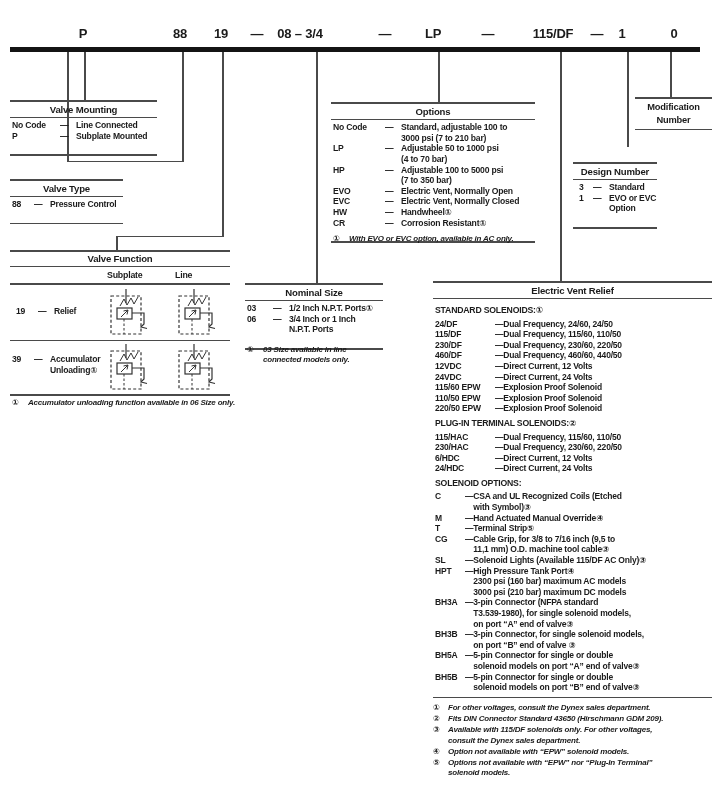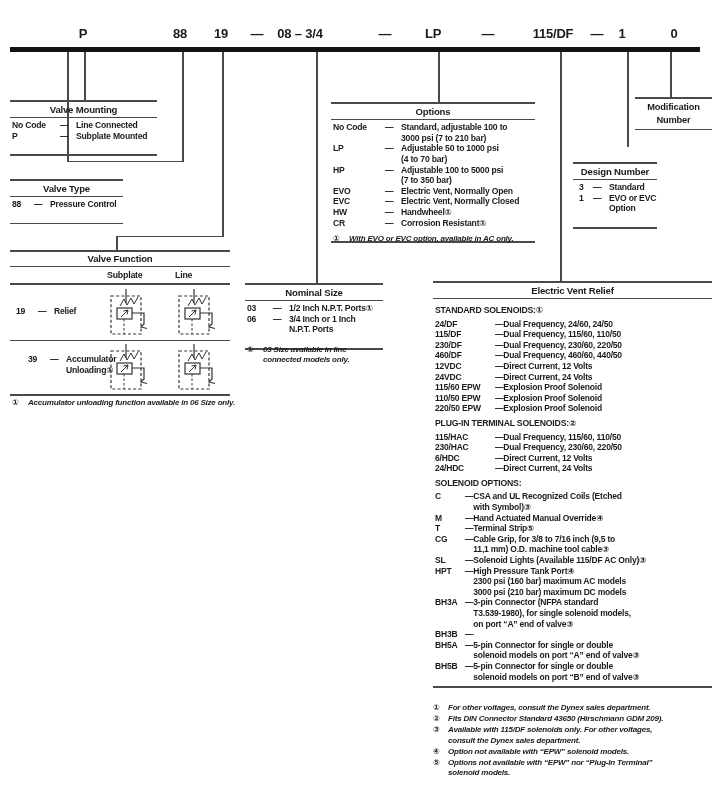--- a/index.html
+++ b/index.html
@@ -141,21 +141,21 @@
       <svg class="sym" style="left:98px;top:3px" viewBox="0 0 40 52">
           <use href="#vsym"></use>
         </svg>
       <svg class="sym" style="left:166px;top:3px" viewBox="0 0 40 52">
           <use href="#vsym"></use>
         </svg>
     </div>
     <div class="rule"></div>
     <div class="vf-row" style="height:53px">
       <div class="vrow" style="top:13px">
-        <span class="c w22" style="margin-left:16px">39</span>
+        <span class="c w22" style="margin-left:0">39</span>
         <span class="d">—</span>
         <span class="t">Accumulator
 Unloading①</span>
       </div>
       <svg class="sym" style="left:98px;top:2px" viewBox="0 0 40 52">
           <use href="#vsym"></use>
         </svg>
       <svg class="sym" style="left:166px;top:2px" viewBox="0 0 40 52">
           <use href="#vsym"></use>
         </svg>
@@ -380,20 +380,22 @@
       <div class="erow">
           <span class="c w30">BH3A</span>
           <span class="d">—</span>
           <span class="t">3-pin Connector (NFPA standard
 T3.539-1980), for single solenoid models,
 on port “A” end of valve③</span>
         </div>
       <div class="erow">
           <span class="c w30">BH3B</span>
           <span class="d">—</span>
+          <span class="t">3-pin Connector, for single solenoid models,
+on port “B” end of valve ③</span>
         </div>
       <div class="erow">
           <span class="c w30">BH5A</span>
           <span class="d">—</span>
           <span class="t">5-pin Connector for single or double
 solenoid models on port “A” end of valve③</span>
         </div>
       <div class="erow">
           <span class="c w30">BH5B</span>
           <span class="d">—</span>

